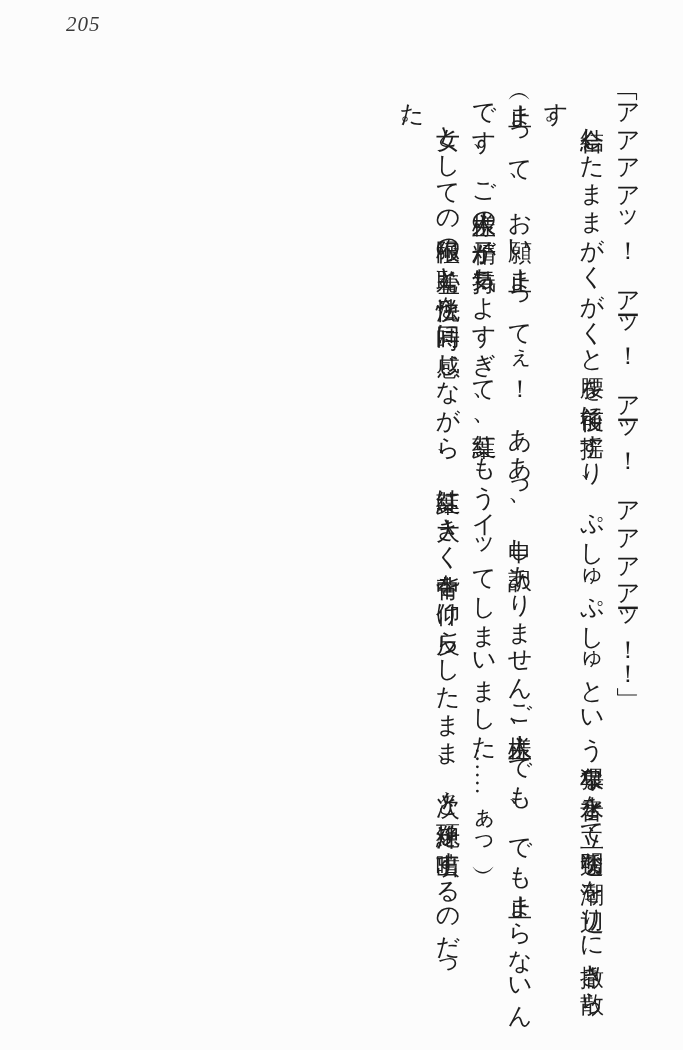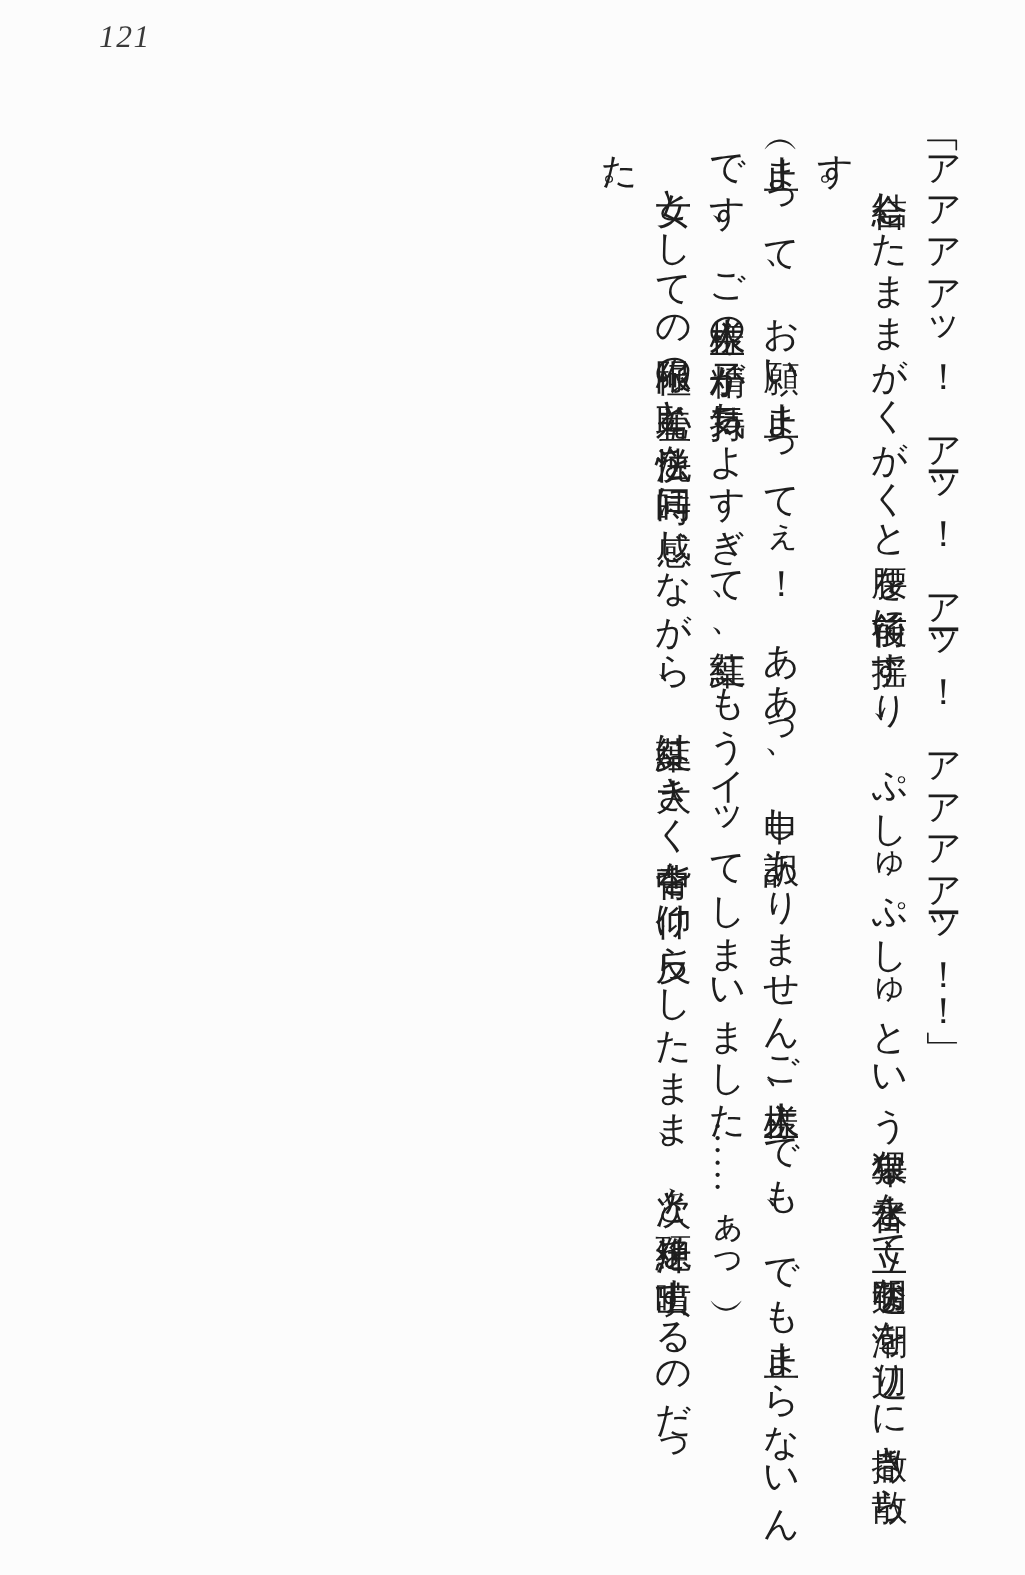--- a/index.html
+++ b/index.html
@@ -47,21 +47,21 @@
   }
   .text-block p.indent {
     text-indent: 1em;
   }
 </style>
 </head>
 <body>
 
 <div class="book-page">
 
-  <div class="page-number">121</div>
+  <div class="page-number">205</div>
 
   <div class="text-block">
     <p>「アアアアッ！　アーッ！　アーッ！　アアアアーッ！！」</p>
     <p class="indent">結合したままがくがくと腰を前後に揺すり、ぷしゅぷしゅという卑猥な水音を立て透明な潮を辺りに撒き散らす。</p>
     <p>（止まって、お願い止まってぇ！　ああっ、申し訳ありませんご主人様、でも、でも止まらないんです、ご主人様の精子が気持ちよすぎて、紅葉、もうイッてしまいました……ぁっ）</p>
     <p class="indent">女としての極限の羞恥と法悦を同時に感じながら、紅葉は大きく背中を仰け反らしたまま、次々と絶頂汁を噴出するのだった。</p>
   </div>
 
 </div>
 

